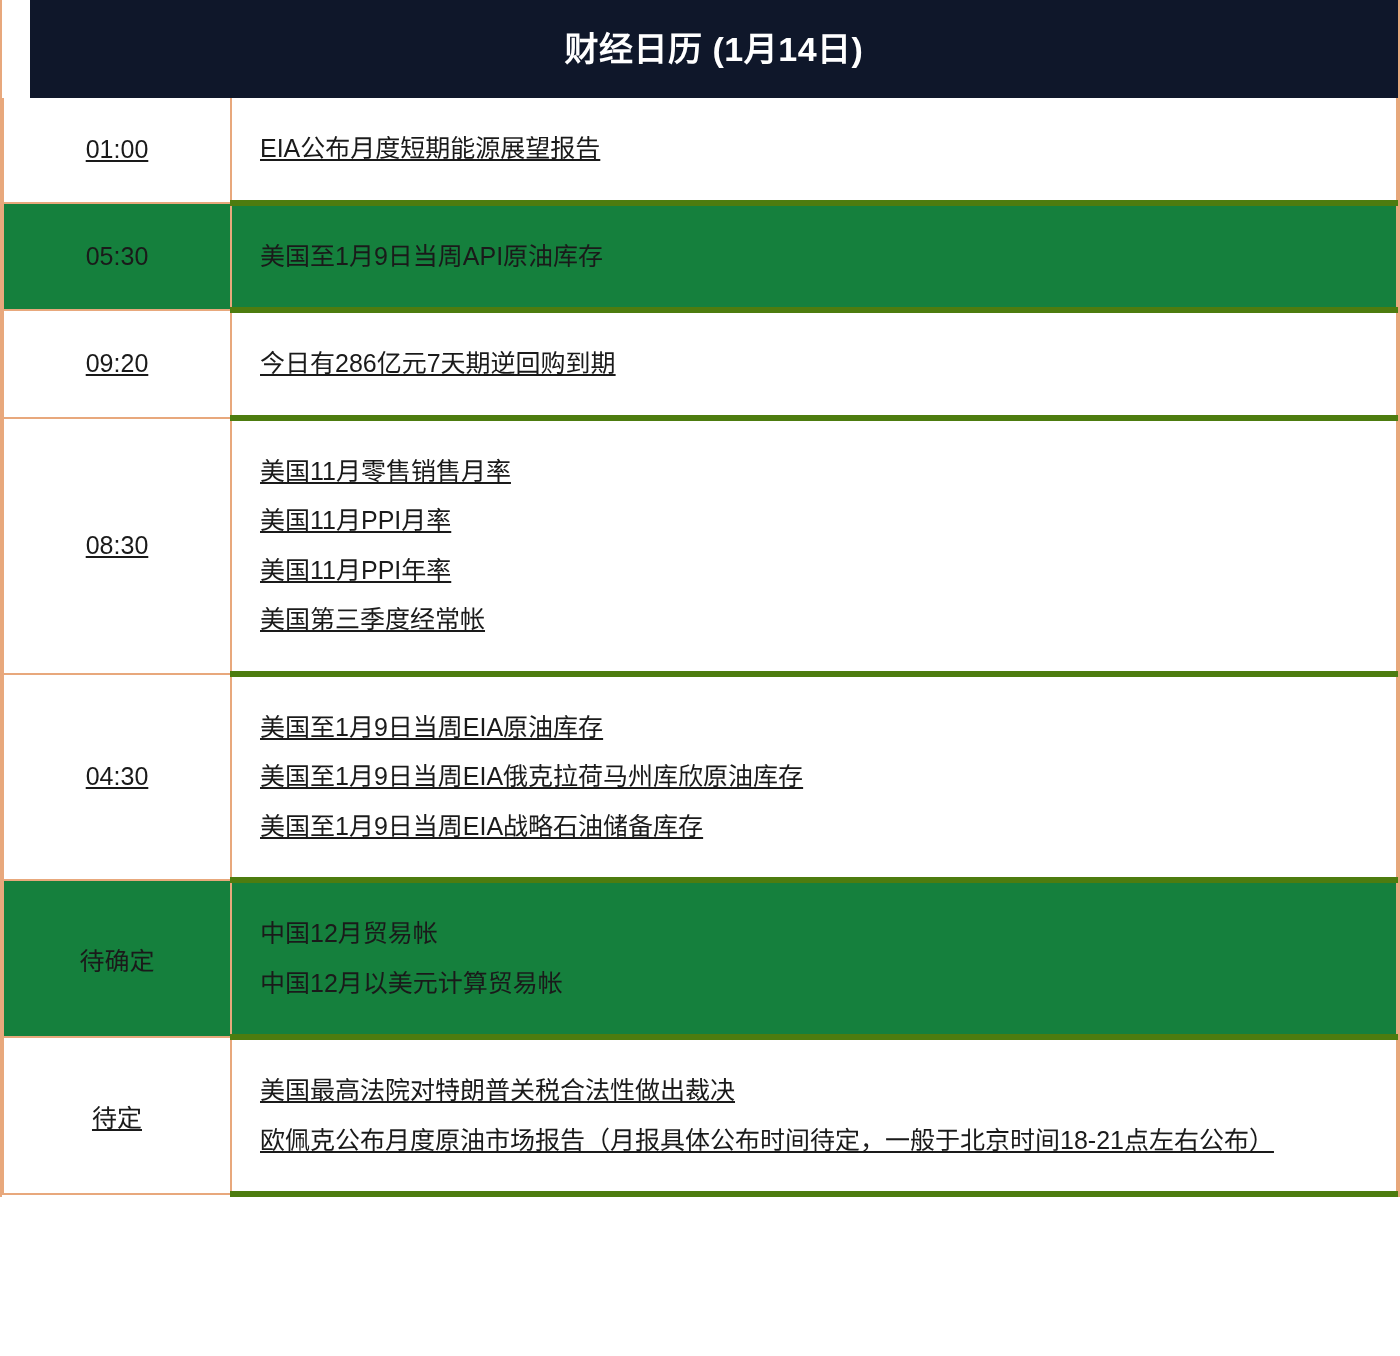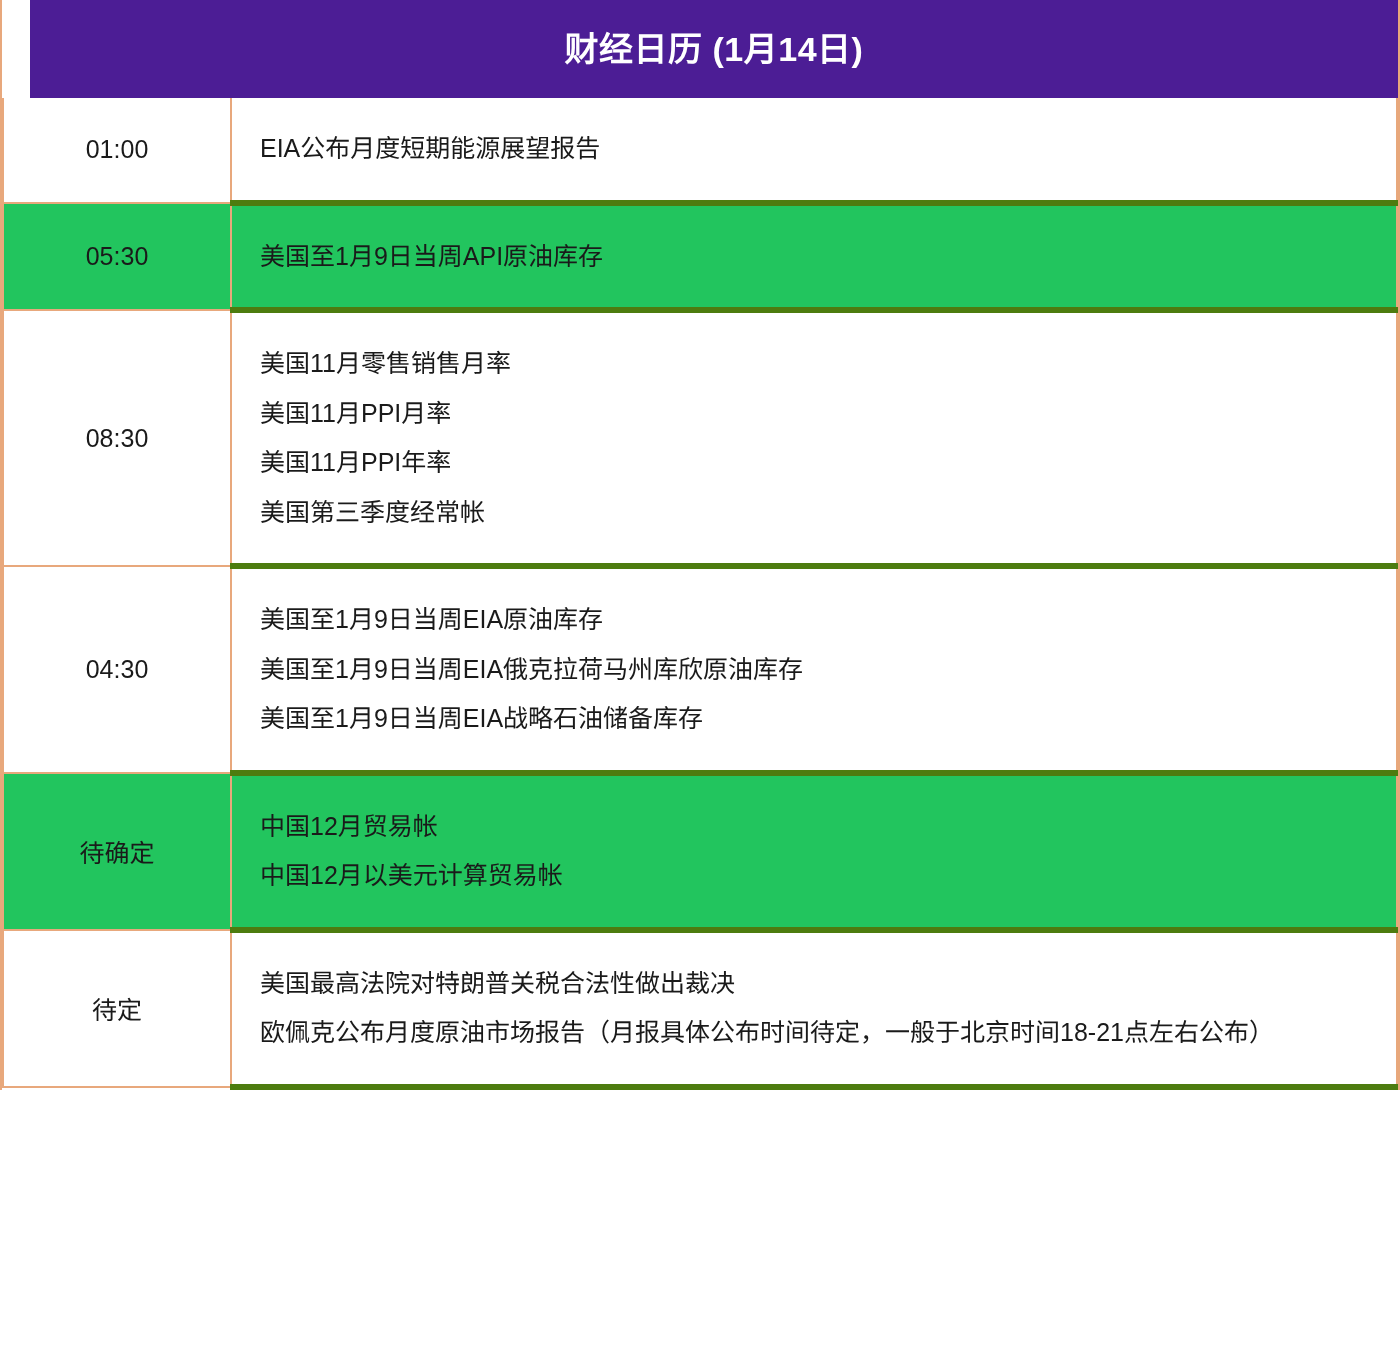--- a/index.html
+++ b/index.html
@@ -15,41 +15,42 @@
     -webkit-font-smoothing: antialiased;
   }
   .calendar {
     width: 1400px;
     box-sizing: border-box;
     border: 2px solid #e8a87c;
     border-top: none;
     border-bottom: none;
   }
   .cal-header {
-    background: #4c1d95;
+    background: #0f172a;
     color: #ffffff;
     text-align: center;
     font-size: 34px;
     font-weight: bold;
     letter-spacing: 0.5px;
     height: 98px;
     line-height: 98px;
     box-sizing: border-box;
     margin-left: 28px;
   }
   table.cal-table {
     width: 100%;
     border-collapse: collapse;
     table-layout: fixed;
   }
   table.cal-table tr.row-even td {
     background: #ffffff;
+    text-decoration: underline;
   }
   table.cal-table tr.row-odd td {
-    background: #22c55e;
+    background: #15803d;
   }
   td.time-cell {
     width: 228px;
     text-align: center;
     vertical-align: middle;
     font-size: 25px;
     color: #1a1a1a;
     border-right: 2px solid #e8a87c;
     border-bottom: 2px solid #e8a87c;
     border-left: 2px solid #e8a87c;
@@ -87,20 +88,26 @@
             <div class="event-line">EIA公布月度短期能源展望报告</div>
           </td>
         </tr>
         <tr class="row-odd">
           <td class="time-cell">05:30</td>
           <td class="event-cell">
             <div class="event-line">美国至1月9日当周API原油库存</div>
           </td>
         </tr>
         <tr class="row-even">
+          <td class="time-cell">09:20</td>
+          <td class="event-cell">
+            <div class="event-line">今日有286亿元7天期逆回购到期</div>
+          </td>
+        </tr>
+        <tr class="row-even">
           <td class="time-cell">08:30</td>
           <td class="event-cell">
             <div class="event-line">美国11月零售销售月率</div>
             <div class="event-line">美国11月PPI月率</div>
             <div class="event-line">美国11月PPI年率</div>
             <div class="event-line">美国第三季度经常帐</div>
           </td>
         </tr>
         <tr class="row-even">
           <td class="time-cell">04:30</td>

